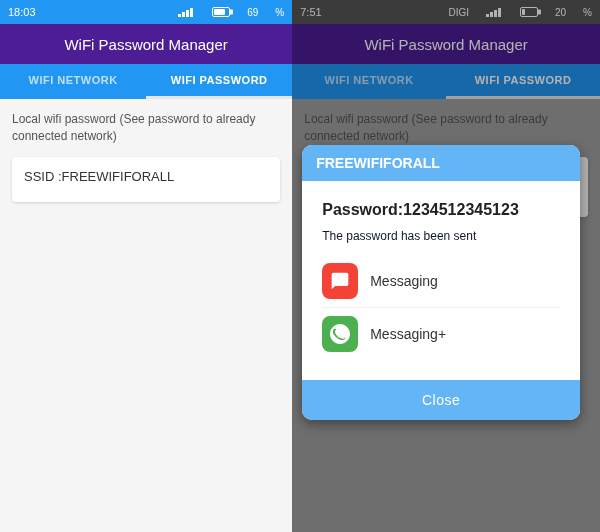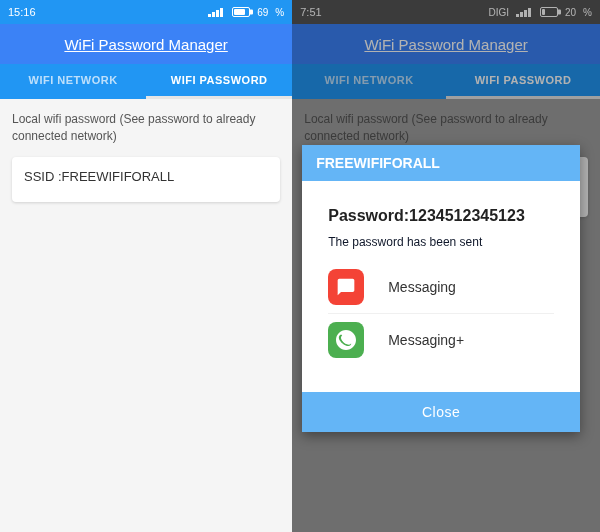--- a/index.html
+++ b/index.html
@@ -40,47 +40,46 @@
       display: flex;
       align-items: center;
       justify-content: space-between;
       padding: 0 8px;
       color: white;
       font-size: 11px;
     }
     .status-bar-right {
       display: flex;
       align-items: center;
-      gap: 7px;
+      gap: 17px;
       font-size: 10px;
     }
 
     
     .status-bar-dark {
       height: 24px;
       background: #555;
       display: flex;
       align-items: center;
       justify-content: space-between;
       padding: 0 8px;
       color: white;
       font-size: 11px;
     }
 
     
     .app-bar {
       height: 40px;
-      background: #3b82f6;
+      background: #4c1d95;
       display: flex;
       align-items: center;
       justify-content: center;
       color: white;
       font-size: 15px;
       font-weight: 500;
-      text-decoration: underline;
     }
 
     
     .tabs {
       display: flex;
       background: #2196F3;
       color: white;
     }
     .tab {
       flex: 1;
@@ -142,55 +141,55 @@
       margin-bottom: 8px;
     }
 
     
     .share-dialog {
       position: absolute;
       top: 145px;
       left: 10px;
       right: 20px;
       background: white;
-      border-radius: 0;
+      border-radius: 10px;
       overflow: hidden;
       box-shadow: 0 4px 12px rgba(0,0,0,0.4);
       z-index: 10;
     }
 
     .dialog-title {
       background: #64B5F6;
       color: white;
       padding: 10px 14px;
       font-size: 14px;
       font-weight: 600;
     }
 
     .dialog-body {
-      padding: 26px;
+      padding: 20px;
     }
 
     .dialog-password {
       font-size: 16px;
       font-weight: bold;
       color: #222;
       margin-bottom: 10px;
     }
 
     .dialog-status {
       font-size: 12px;
       color: #0f172a;
       margin-bottom: 12px;
     }
 
     .share-option {
       display: flex;
       align-items: center;
-      gap: 24px;
+      gap: 12px;
       padding: 8px 0;
       cursor: pointer;
       border-bottom: 1px solid #f0f0f0;
     }
     .share-option:last-child {
       border-bottom: none;
     }
 
     .share-icon {
       width: 36px;
@@ -277,21 +276,21 @@
       background: white;
       width: 3px;
     }
   </style>
 </head>
 <body>
 
 <div class="phone-left">
 
   <div class="status-bar">
-    <span>15:16</span>
+    <span>18:03</span>
     <div class="status-bar-right">
       <div class="signal-bars">
         <span style="height:3px"></span>
         <span style="height:5px"></span>
         <span style="height:7px"></span>
         <span style="height:9px"></span>
       </div>
       <div class="battery">
         <div class="battery-fill" style="width:65%"></div>
       </div>

